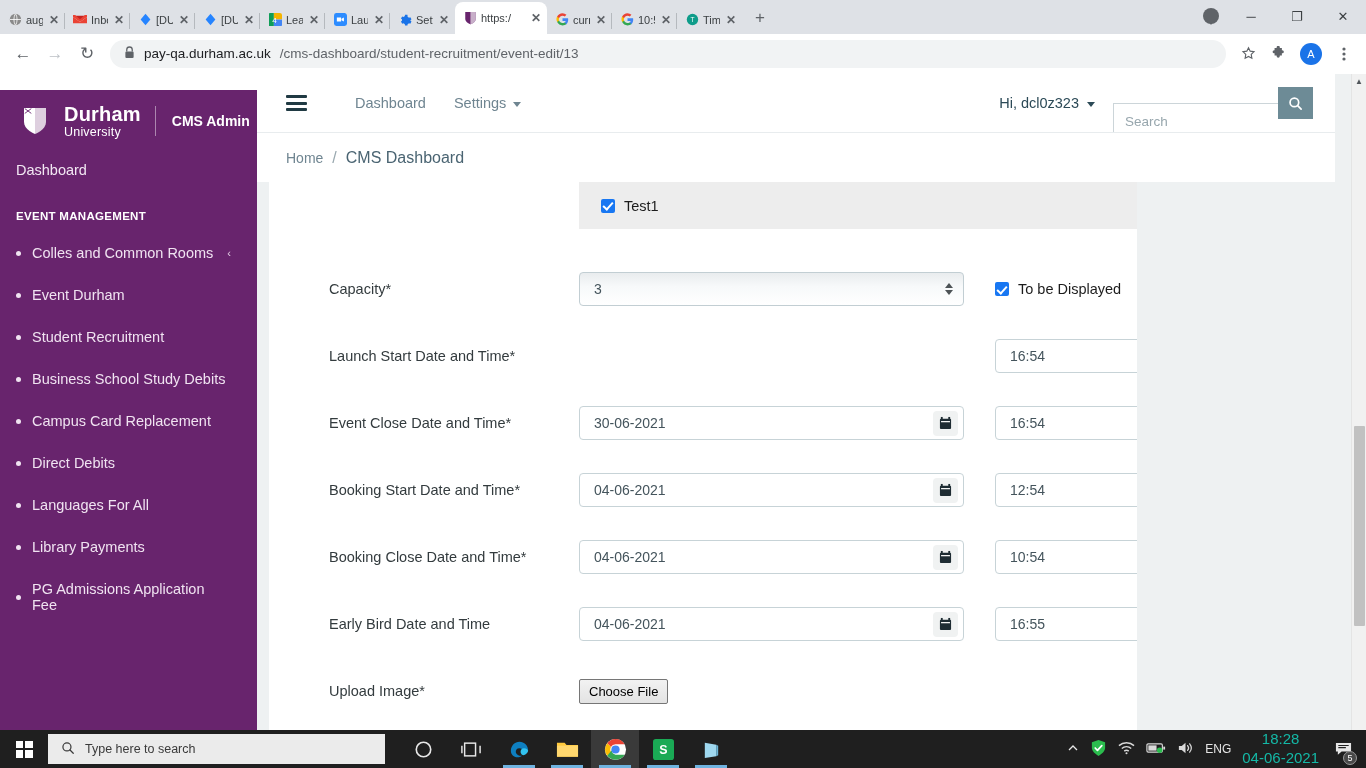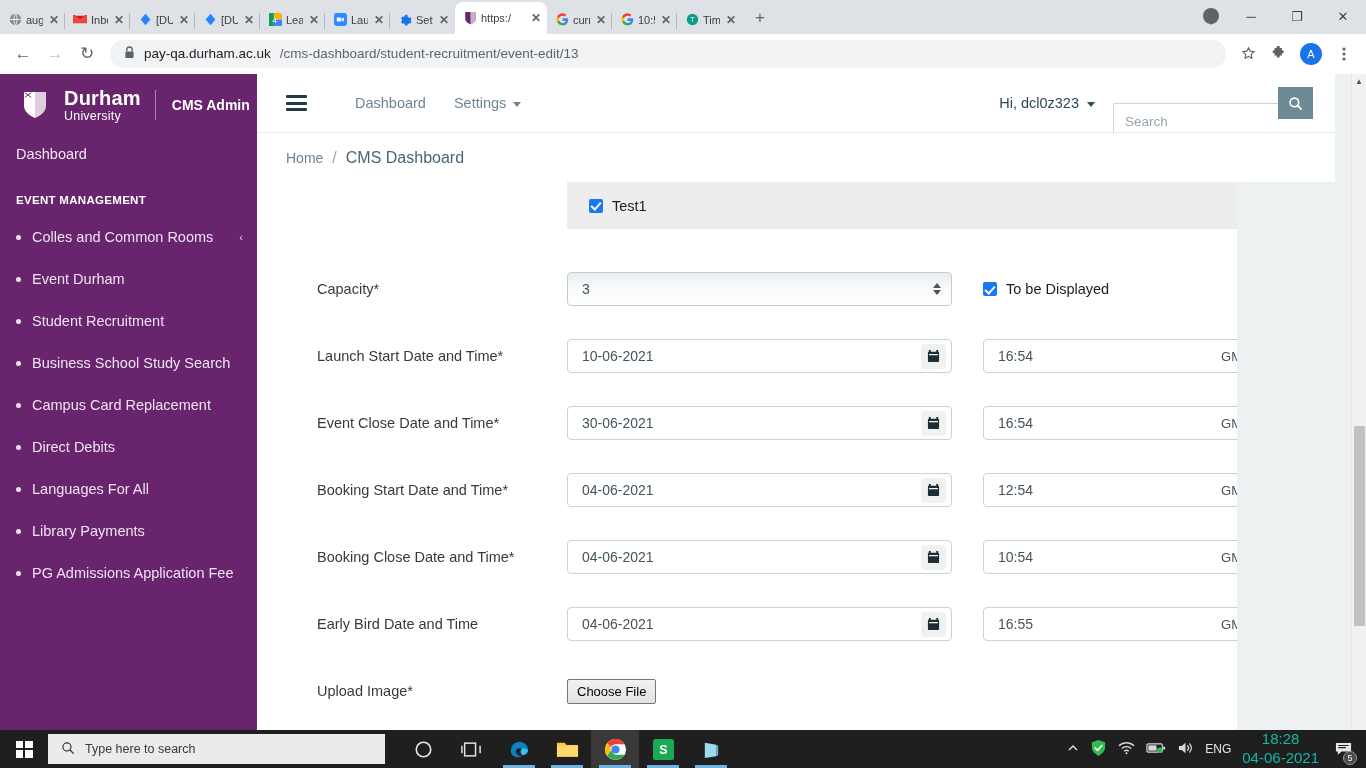--- a/index.html
+++ b/index.html
@@ -98,42 +98,42 @@
   }
 
   
   .viewport {
     position: absolute; left: 0; top: 74px; width: 1366px; height: 656px;
     background: #fff; overflow: hidden;
   }
 
   
   .sidebar {
-    position: absolute; left: 0; top: 0; width: 257px; height: 656px;
+    position: absolute; left: 0; top: 16px; width: 257px; height: 656px;
     background: #68246d; color: #ffffff; overflow: hidden;
   }
   .brand {
     height: 62px; display: flex; align-items: center; padding-left: 18px; gap: 12px;
   }
   .brand .shield { width: 34px; height: 34px; flex: 0 0 34px; }
   .brand .wordmark { display: flex; flex-direction: column; line-height: 1; }
   .brand .wordmark .w1 { font-size: 20px; font-weight: bold; letter-spacing: .2px; }
   .brand .wordmark .w2 { font-size: 12.5px; margin-top: 2px; letter-spacing: .2px; }
   .brand .divider { width: 1px; height: 30px; background: rgba(255,255,255,.45); margin: 0 4px 0 2px;}
   .brand .cms { font-size: 14px; font-weight: bold; }
 
   .side-link {
     padding: 10px 0 10px 16px; font-size: 14.5px; color: #f2e7f3;
   }
   .side-heading {
     padding: 22px 0 10px 16px; font-size: 11.5px; font-weight: bold;
     letter-spacing: .3px; color: #ffffff;
   }
   .side-item {
-    display: flex; align-items: center; padding: 13px 14px 13px 16px;
+    display: flex; align-items: center; padding: 13px 26px 13px 16px;
     font-size: 14.5px; color: #f0e3f1; gap: 11px;
   }
   .side-item .bullet {
     width: 5px; height: 5px; flex: 0 0 5px; border-radius: 50%;
     background: #f0e3f1;
   }
   .side-item .lbl { flex: 1 1 auto; }
   .side-item .chev { font-size: 11px; color: #e0cbe2; }
 
   
@@ -179,21 +179,21 @@
     position: absolute; left: 0; top: 58px; width: 1078px; height: 50px;
     background: #ffffff; border-top: 1px solid #e8ecee;
     display: flex; align-items: center; padding-left: 29px; gap: 9px;
   }
   .breadcrumbbar a { font-size: 14px; color: #6f8591; text-decoration: none; }
   .breadcrumbbar .sep { font-size: 16px; color: #9aa9b0; }
   .breadcrumbbar .cur { font-size: 16px; color: #4a6472; }
 
   
   .content {
-    position: absolute; left: 0; top: 108px; width: 980px; height: 548px;
+    position: absolute; left: 12px; top: 108px; width: 868px; height: 548px;
     background: #ffffff; overflow: hidden;
   }
   .checkbox-panel {
     position: absolute; left: 310px; top: 0px; width: 720px; height: 47px;
     background: #ededed; display: flex; align-items: center; padding-left: 22px; gap: 9px;
   }
   .cb {
     width: 14px; height: 14px; flex: 0 0 14px; background: #1877f2;
     border-radius: 2px; position: relative;
   }
@@ -538,21 +538,21 @@
       <span class="lbl">Event Durham</span>
     </div>
     <div class="side-item">
       <span class="bullet"></span>
       <span class="lbl">Student Recruitment</span>
     </div>
 
 
     <div class="side-item">
       <span class="bullet"></span>
-      <span class="lbl">Business School Study Search</span>
+      <span class="lbl">Business School Study Debits</span>
     </div>
     <div class="side-item">
       <span class="bullet"></span>
       <span class="lbl">Campus Card Replacement</span>
     </div>
     <div class="side-item">
       <span class="bullet"></span>
       <span class="lbl">Direct Debits</span>
     </div>
     <div class="side-item">
@@ -619,31 +619,20 @@
           </span>
         </div>
         <div class="side-check">
           <span class="cb"></span>
           <span class="cbl">To be Displayed</span>
         </div>
       </div>
 
       <div class="form-row" style="top:151px">
         <span class="form-label">Launch Start Date and Time*</span>
-        <div class="ctrl-date">
-          <span class="val">10-06-2021</span>
-          <span class="addon">
-            <svg width="13" height="14" viewBox="0 0 14 15">
-                <rect x="2" y="1" width="2" height="2.4" fill="#1e2c33"></rect>
-                <rect x="10" y="1" width="2" height="2.4" fill="#1e2c33"></rect>
-                <rect x="1" y="3" width="12" height="11" rx="1" fill="#1e2c33"></rect>
-                <rect x="2.2" y="5.4" width="9.6" height="1.3" fill="#fff"></rect>
-              </svg>
-          </span>
-        </div>
         <div class="ctrl-time">
           <span class="tval">16:54</span>
           <span class="tz">GMT</span>
           <span class="addon">
             <svg width="14" height="14" viewBox="0 0 16 16">
                 <circle cx="8" cy="8" r="6.2" fill="#1e2c33"></circle>
                 <path d="M8 4.2V8l2.6 1.6" stroke="#fff" stroke-width="1.3" fill="none" stroke-linecap="round"></path>
               </svg>
           </span>
         </div>

